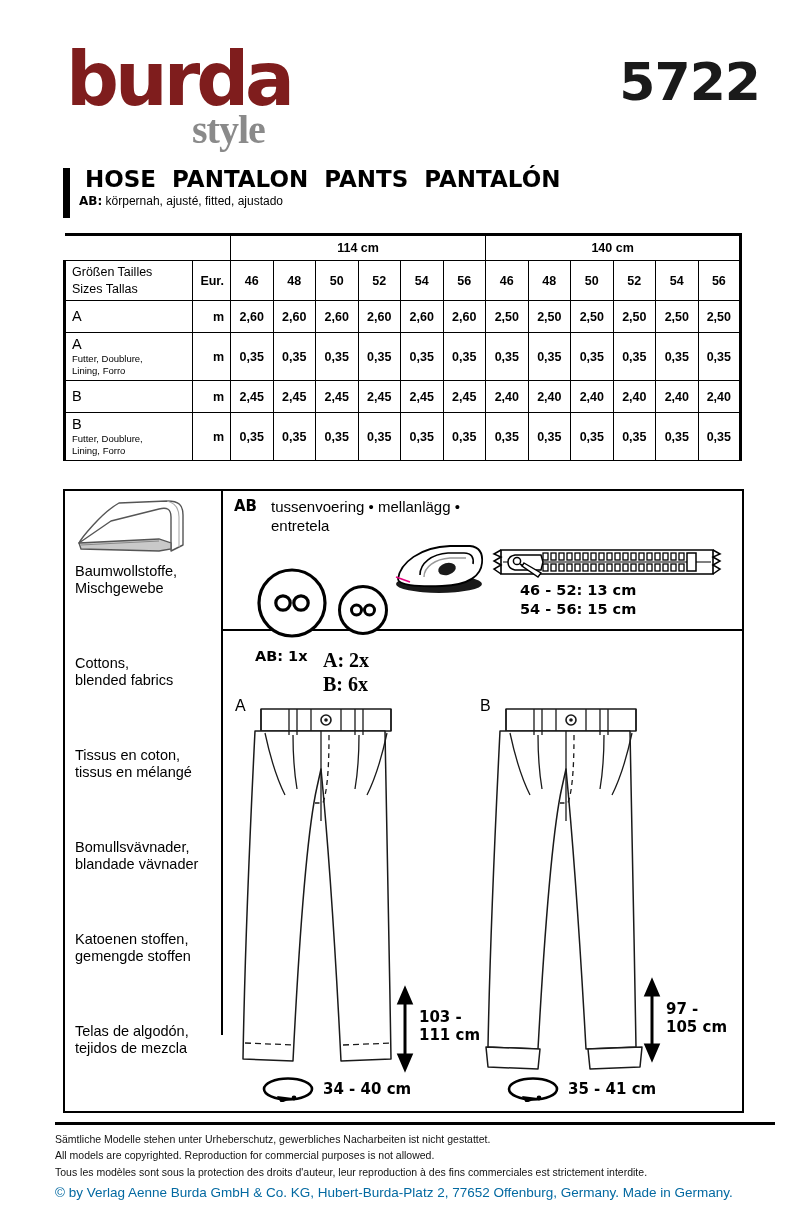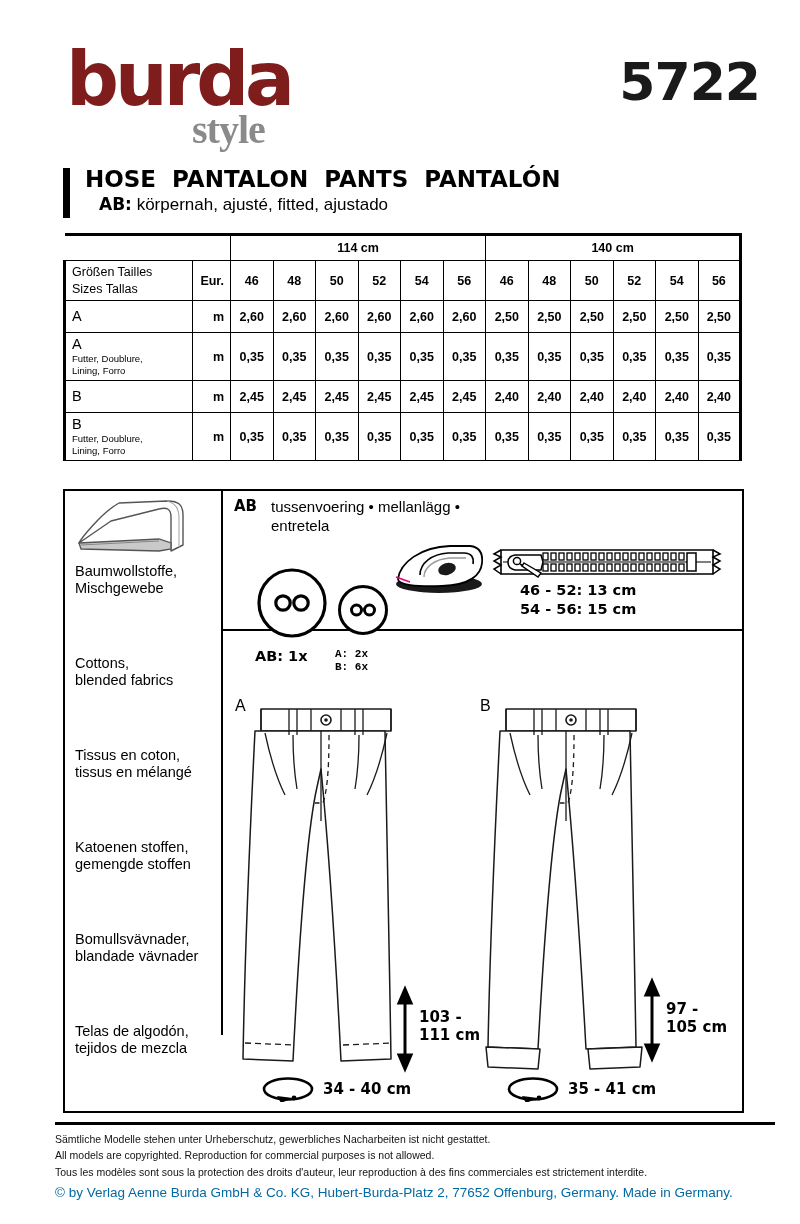--- a/index.html
+++ b/index.html
@@ -40,21 +40,21 @@
   .title-block { position: absolute; left: 63px; top: 166px; width: 700px; }
   .title-accent {
     position: absolute; left: 0; top: 2px; width: 7px; height: 50px; background: #000;
   }
   .title-main {
     margin-left: 22px;
     font-family: "DejaVu Sans", sans-serif;
     font-weight: 700; font-size: 23px; letter-spacing: 0px;
     white-space: pre;
   }
-  .title-sub { margin-left: 36px; margin-top: 2px; font-size: 17px; }
+  .title-sub { margin-left: 16px; margin-top: 2px; font-size: 12px; }
   .title-sub b { font-weight: 700; font-family: "DejaVu Sans", sans-serif; }
 
   
   .table-wrap { position: absolute; left: 63px; top: 233px; width: 681px; }
   table.fabric { border-collapse: collapse; width: 551px; table-layout: fixed; }
   table.fabric td, table.fabric th {
     border: 1px solid #000;
     font-size: 12.5px; font-weight: 700;
     padding: 0; text-align: center; vertical-align: middle;
     font-family: "Liberation Sans", sans-serif;
@@ -101,22 +101,22 @@
     position: absolute; left: 48px; top: 6px; width: 250px;
     font-size: 15px; line-height: 1.28;
   }
   .btn-big { position: absolute; left: 33px; top: 76px; }
   .btn-small { position: absolute; left: 114px; top: 93px; }
   .btn-cap-1 {
     position: absolute; left: 32px; top: 157px;
     font-family: "DejaVu Sans", sans-serif; font-weight: 700; font-size: 14.5px;
   }
   .btn-cap-2 {
-    position: absolute; left: 112px; top: 157px;
-    font-family: Liberation Mono, monospace; font-weight: 700; font-size: 11px;
+    position: absolute; left: 100px; top: 157px;
+    font-family: Liberation Serif, serif; font-weight: 700; font-size: 20px;
     line-height: 1.22;
   }
   .iron-icon { position: absolute; left: 167px; top: 50px; }
   .zip-icon { position: absolute; left: 268px; top: 54px; }
   .zip-caption {
     position: absolute; left: 297px; top: 90px;
     font-family: "DejaVu Sans", sans-serif; font-weight: 700; font-size: 14.5px;
     line-height: 1.3;
   }
 
@@ -306,26 +306,26 @@
           </div>
           <div class="fab-item">
             <div>Cottons,</div>
             <div>blended fabrics</div>
           </div>
           <div class="fab-item">
             <div>Tissus en coton,</div>
             <div>tissus en mélangé</div>
           </div>
           <div class="fab-item">
+            <div>Bomullsvävnader,</div>
+            <div>blandade vävnader</div>
+          </div>
+          <div class="fab-item">
             <div>Katoenen stoffen,</div>
             <div>gemengde stoffen</div>
-          </div>
-          <div class="fab-item">
-            <div>Bomullsvävnader,</div>
-            <div>blandade vävnader</div>
           </div>
           <div class="fab-item">
             <div>Telas de algodón,</div>
             <div>tejidos de mezcla</div>
           </div>
         </div>
     </div>
 
     <div class="panel-notions">
       <div class="notions-ab">AB</div>

